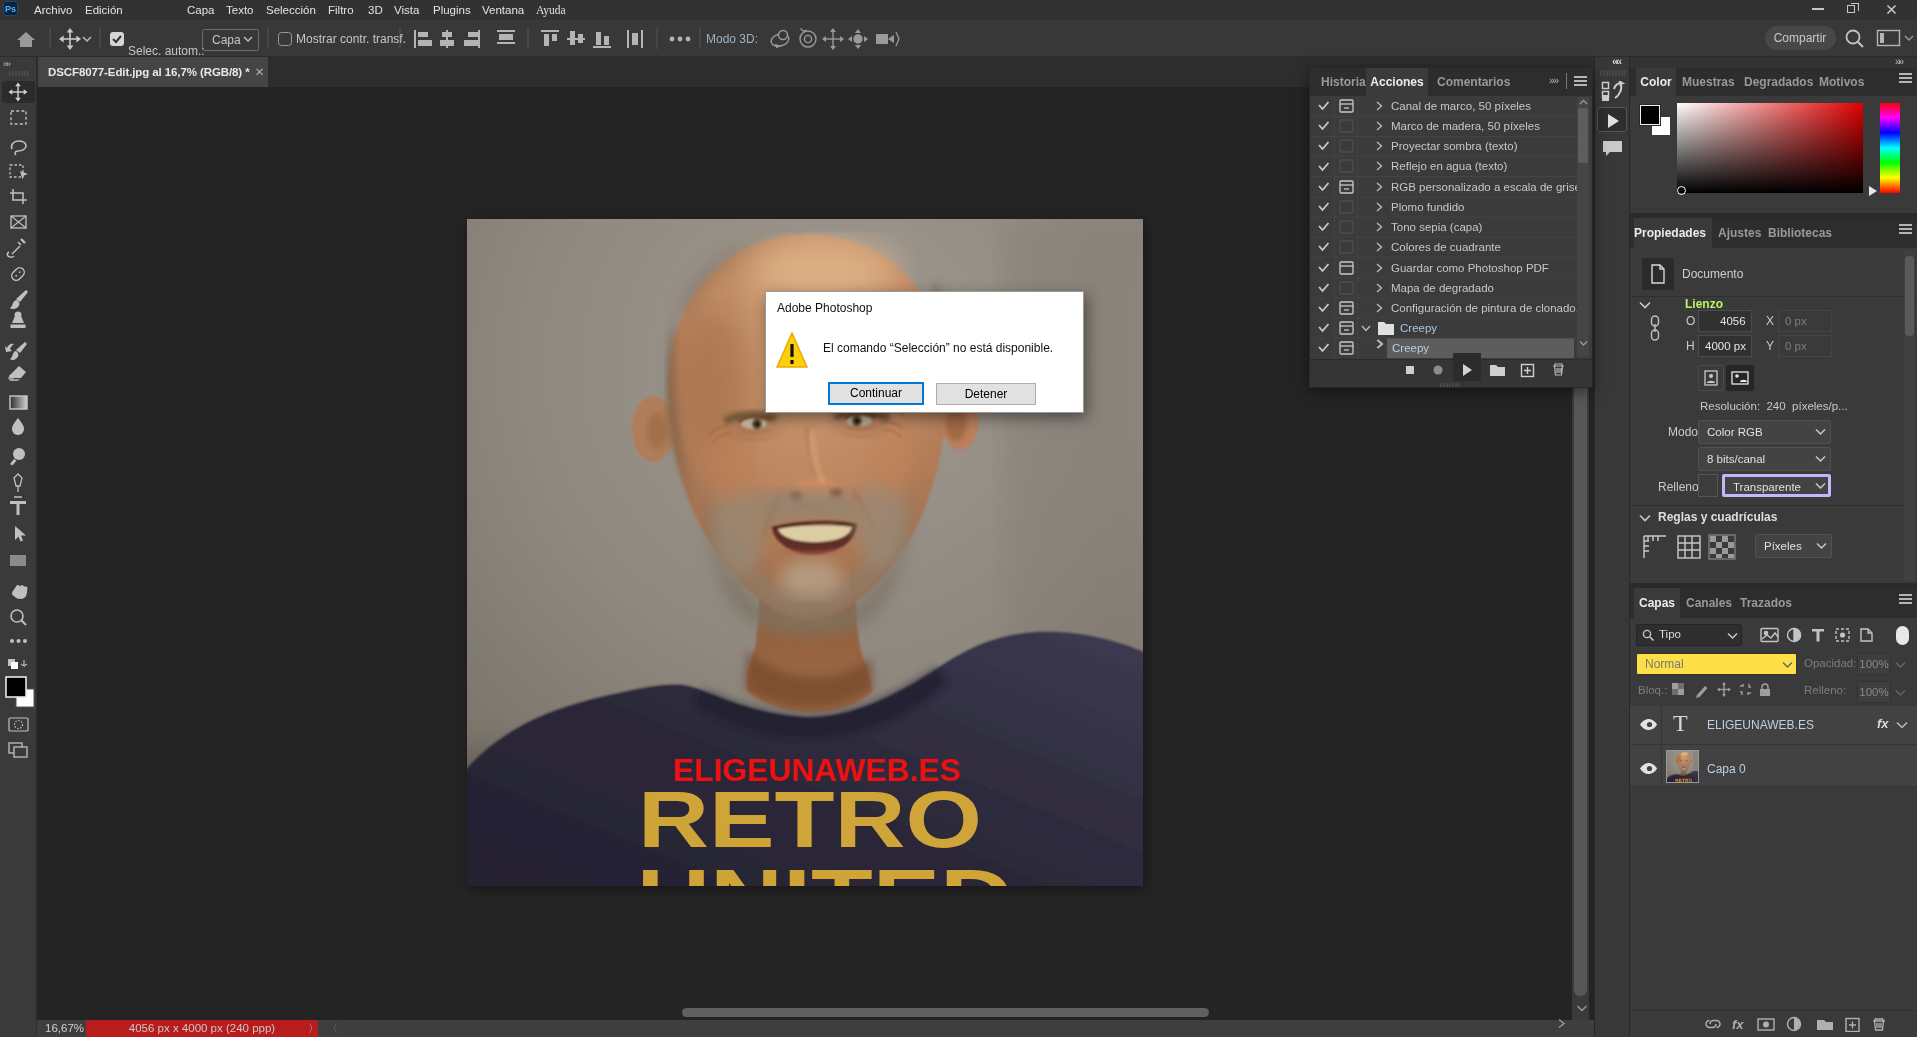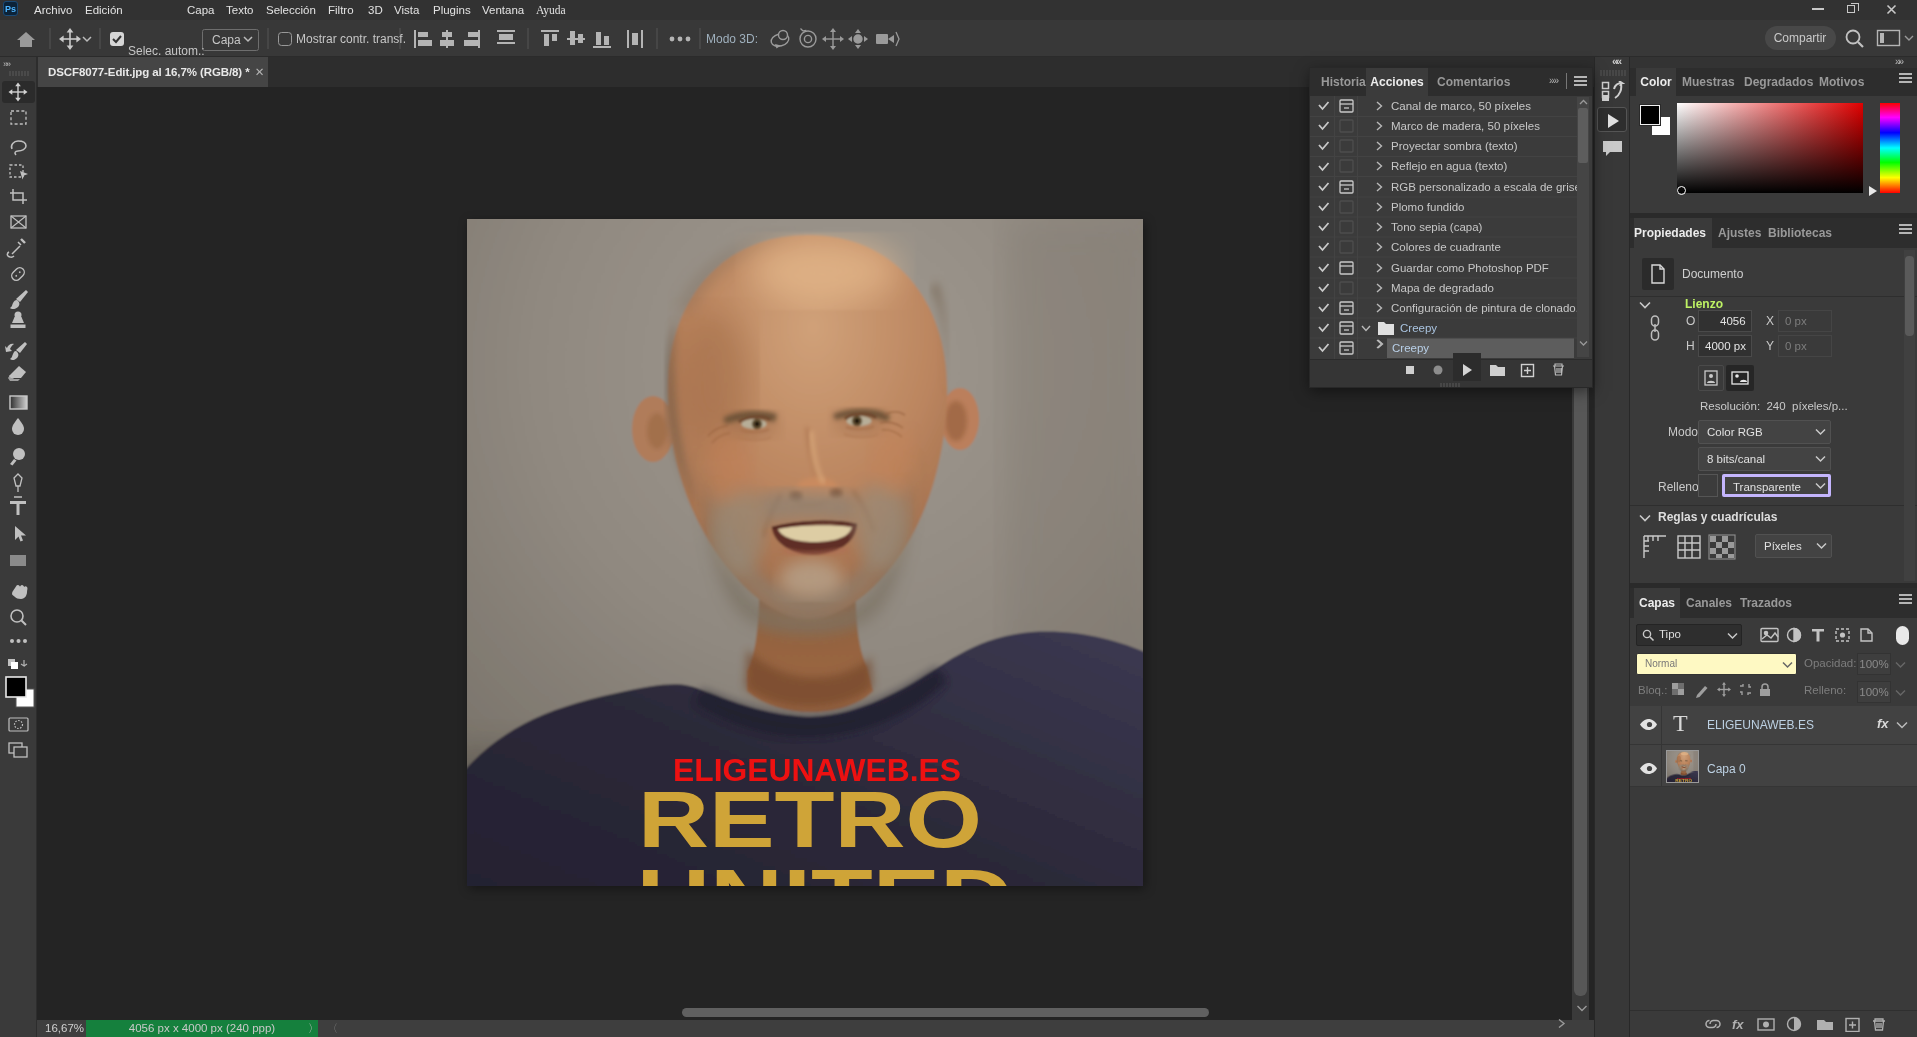--- a/index.html
+++ b/index.html
@@ -372,21 +372,21 @@
       </g>
 
       <text x="350" y="562" font-family="Liberation Sans, sans-serif" font-size="31" font-weight="bold" fill="#ed1111" text-anchor="middle" textLength="288" lengthAdjust="spacingAndGlyphs">ELIGEUNAWEB.ES</text>
       <text x="343" y="628" font-family="Liberation Sans, sans-serif" font-size="80" font-weight="bold" fill="#d9ab38" text-anchor="middle" textLength="344" lengthAdjust="spacingAndGlyphs" opacity="0.95">RETRO</text>
       <text x="358" y="706" font-family="Liberation Sans, sans-serif" font-size="80" font-weight="bold" fill="#d9ab38" text-anchor="middle" textLength="376" lengthAdjust="spacingAndGlyphs" opacity="0.95">UNITED</text>
     </g>
   </svg>
 
   <div class="abs" style="left:37px;top:1020px;width:1558px;height:17px;background:#3e3e3e;"></div>
   <div class="abs" style="left:45px;top:1022px;color:#d0d0d0;font-size:11.5px;">16,67%</div>
-  <div class="abs" style="left:86px;top:1020px;width:232px;height:17px;background:#15803d;color:#c9c9c9;font-size:11.5px;text-align:center;line-height:17px;">4056 px x 4000 px (240 ppp)</div>
+  <div class="abs" style="left:86px;top:1020px;width:232px;height:17px;background:#b91c1c;color:#c9c9c9;font-size:11.5px;text-align:center;line-height:17px;">4056 px x 4000 px (240 ppp)</div>
   <div class="abs" style="left:308px;top:1021px;color:#bbb;font-size:11px;">〉</div>
   <div class="abs" style="left:327px;top:1021px;color:#777;font-size:11px;">〈</div>
 
   <div class="abs" style="left:682px;top:1008px;width:527px;height:9px;background:#606060;border-radius:5px;"></div>
   <svg class="abs" style="left:1556px;top:1018px;" width="12" height="10" viewBox="0 0 12 10">
       <path d="M3 1.5 l5 4 l-5 4" stroke="#9a9a9a" stroke-width="1.4" fill="none"></path>
     </svg>
 
   <div class="abs" style="left:1572px;top:87px;width:17px;height:933px;background:#3a3a3a;"></div>
   <div class="abs" style="left:1574px;top:96px;width:13px;height:900px;background:#575757;border-radius:6px;"></div>
@@ -711,21 +711,21 @@
           <rect x="52" y="3" width="12" height="2.5"></rect>
           <rect x="56.5" y="3" width="3" height="12.5"></rect>
         </g>
       <rect x="76" y="3" width="13" height="12" stroke-dasharray="3 2"></rect>
         <circle cx="82.5" cy="9" r="2.6" fill="#c3c3c3" stroke="none"></circle>
       <path d="M101 3 h7 l4 4 v8 h-11 Z"></path>
         <path d="M108 3 v4 h4"></path>
     </g>
   </svg>
   <div class="abs" style="left:1896px;top:626px;width:13px;height:19px;background:#e8e8e8;border-radius:7px;"></div>
-  <div class="abs" style="left:1636px;top:653px;width:161px;height:22px;background:#fef9c3;border:1px solid #333;border-radius:2px;color:#787878;font-size:10px;line-height:20px;padding-left:8px;">Normal</div>
+  <div class="abs" style="left:1636px;top:653px;width:161px;height:22px;background:#fde047;border:1px solid #333;border-radius:2px;color:#787878;font-size:12px;line-height:20px;padding-left:8px;">Normal</div>
   <svg class="abs" style="left:1782px;top:661px;" width="11" height="8" viewBox="0 0 11 8">
       <path d="M1 1.5 l4.5 4.5 l4.5 -4.5" stroke="#666" stroke-width="1.5" fill="none"></path>
     </svg>
   <div class="abs" style="left:1804px;top:657px;color:#7d7d7d;font-size:11.5px;">Opacidad:</div>
   <div class="abs" style="left:1857px;top:653px;width:34px;height:22px;background:#3e3e3e;border:1px solid #333;color:#8a8a8a;font-size:11.5px;line-height:20px;text-align:center;">100%</div>
   <svg class="abs" style="left:1895px;top:661px;" width="11" height="8" viewBox="0 0 11 8">
       <path d="M1 1.5 l4.5 4.5 l4.5 -4.5" stroke="#666" stroke-width="1.5" fill="none"></path>
     </svg>
   <div class="abs" style="left:1638px;top:684px;color:#7d7d7d;font-size:11.5px;">Bloq.:</div>
   <svg class="abs" style="left:1672px;top:681px;" width="110" height="17" viewBox="0 0 110 17">
@@ -789,14 +789,25 @@
     <circle cx="89" cy="8" r="6.5" fill="none" stroke="#b0b0b0" stroke-width="1.4"></circle>
       <path d="M89 1.5 a6.5 6.5 0 0 1 0 13 Z" fill="#b0b0b0"></path>
     <path d="M112 4 h7 l2 2 h7 v8 h-16 Z" fill="#b0b0b0"></path>
     <rect x="141" y="2.5" width="13" height="13" fill="none" stroke="#b0b0b0" stroke-width="1.4"></rect>
       <path d="M147.5 5.5 v7 M144 9 h7" stroke="#b0b0b0" stroke-width="1.4"></path>
     <g fill="none" stroke="#b0b0b0" stroke-width="1.3">
         <path d="M168 5 h12 M170 5 v-2 h8 v2 M169.5 5 l1 9 h7 l1 -9 M172 7 v5 M174 7 v5 M176 7 v5"></path>
       </g>
   </svg>
 
+  <div class="abs" id="dialog" style="left:765px;top:291px;width:319px;height:122px;background:#ffffff;border:1px solid #999;box-shadow:3px 5px 14px rgba(0,0,0,0.45);">
+    <div class="abs" style="left:11px;top:9px;color:#111;font-size:12px;">Adobe Photoshop</div>
+    <svg class="abs" style="left:10px;top:40px;" width="32" height="36" viewBox="0 0 32 36">
+      <polygon points="16,1 31,35 1,35" fill="#fdcf09" stroke="#eba903" stroke-width="1.5"></polygon>
+      <rect x="14.4" y="12" width="3.2" height="13" fill="#111"></rect>
+      <rect x="14.4" y="28" width="3.2" height="4" fill="#111"></rect>
+    </svg>
+    <div class="abs" style="left:57px;top:49px;color:#111;font-size:12px;">El comando “Selección” no está disponible.</div>
+    <div class="abs" style="left:62px;top:90px;width:96px;height:23px;background:#e1e1e1;border:2px solid #0078d7;color:#000;font-size:12px;text-align:center;line-height:19px;">Continuar</div>
+    <div class="abs" style="left:170px;top:91px;width:100px;height:22px;background:#e1e1e1;border:1px solid #adadad;color:#000;font-size:12px;text-align:center;line-height:20px;">Detener</div>
+  </div>
 
 </div>
 
 </body></html>

